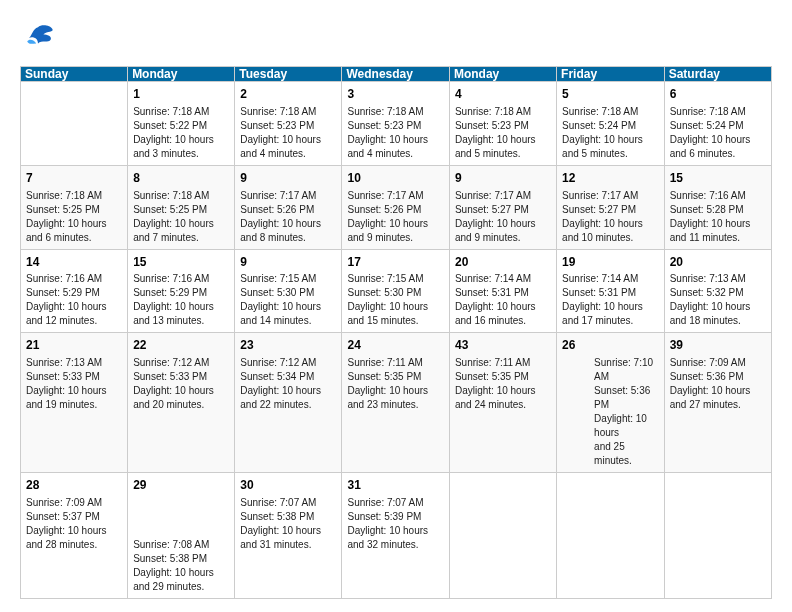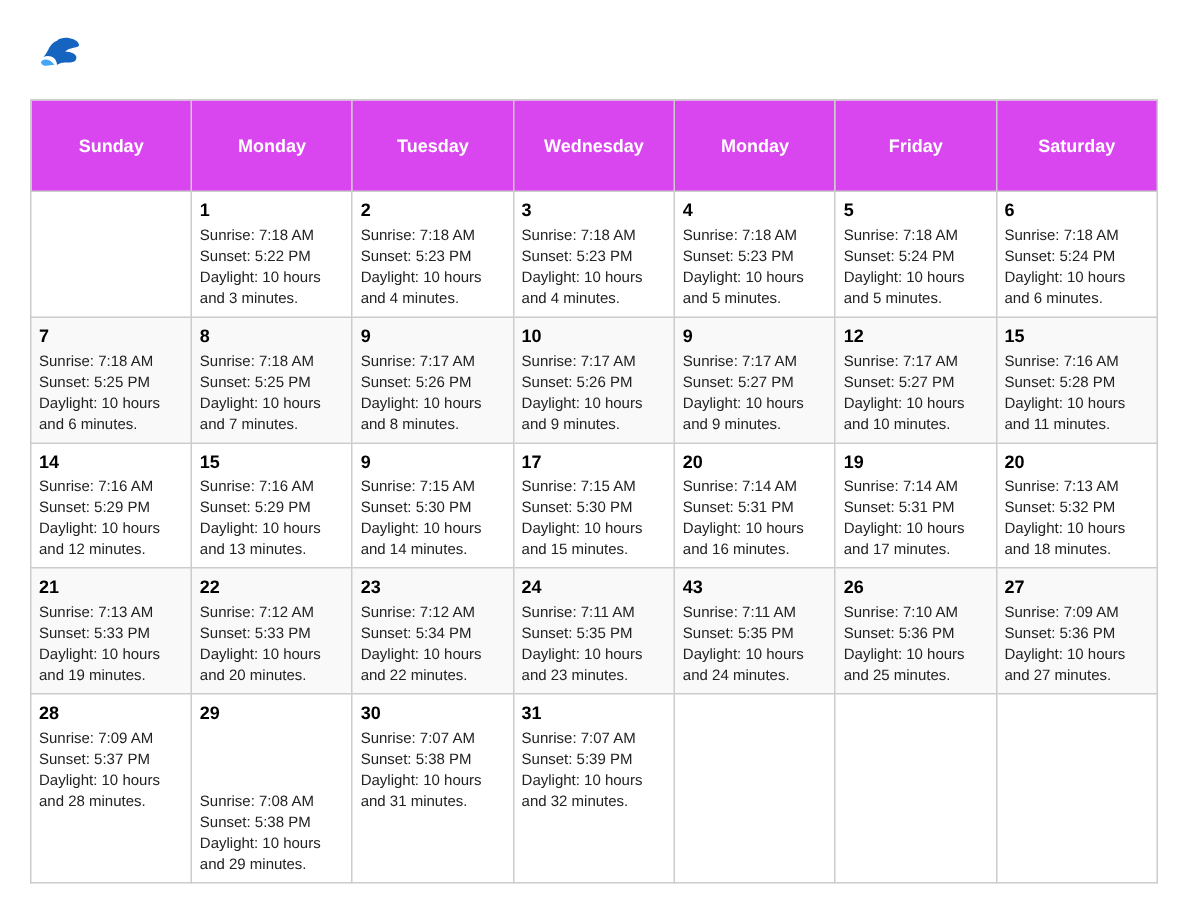--- a/index.html
+++ b/index.html
@@ -46,24 +46,24 @@
     .subtitle {
       font-size: 15px;
       color: #333;
     }
     table {
       width: 100%;
       border-collapse: collapse;
       font-size: 11px;
     }
     thead tr th {
-      background: #d946ef;
+      background: #0369a1;
       color: #fff;
-      padding: 23px 4px;
-      text-align: center;
+      padding: 0 4px;
+      text-align: left;
       font-size: 12px;
       font-weight: bold;
       border: 1px solid #ccc;
     }
     tbody tr td {
       border: 1px solid #ccc;
       padding: 4px 5px;
       vertical-align: top;
       width: 108px;
       min-height: 70px;
@@ -295,27 +295,27 @@
         </td>
         <td>
           <span class="day-num">43</span>
           <div class="day-info" style="white-space: pre-line;">Sunrise: 7:11 AM
 Sunset: 5:35 PM
 Daylight: 10 hours
 and 24 minutes.</div>
         </td>
         <td>
           <span class="day-num">26</span>
-          <div class="day-info" style="white-space: pre-line;">Sunrise: 7:10 AM
+          <div class="day-info" style="white-space: pre-line; margin-left: 32px;">Sunrise: 7:10 AM
 Sunset: 5:36 PM
 Daylight: 10 hours
 and 25 minutes.</div>
         </td>
         <td>
-          <span class="day-num">27</span>
+          <span class="day-num">39</span>
           <div class="day-info" style="white-space: pre-line;">Sunrise: 7:09 AM
 Sunset: 5:36 PM
 Daylight: 10 hours
 and 27 minutes.</div>
         </td>
       </tr>
       <tr>
         <td>
           <span class="day-num">28</span>
           <div class="day-info" style="white-space: pre-line;">Sunrise: 7:09 AM

